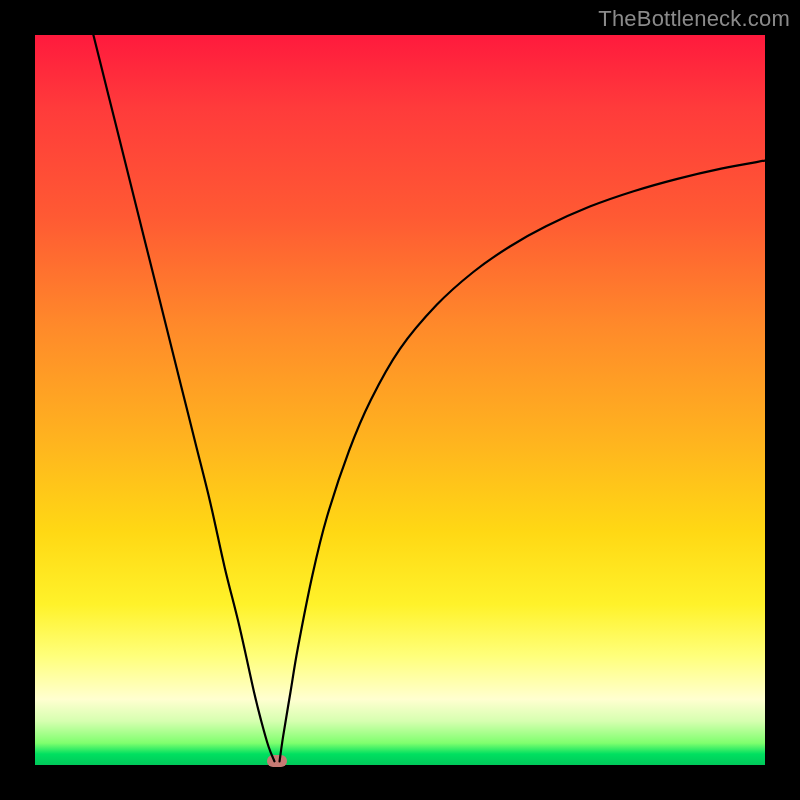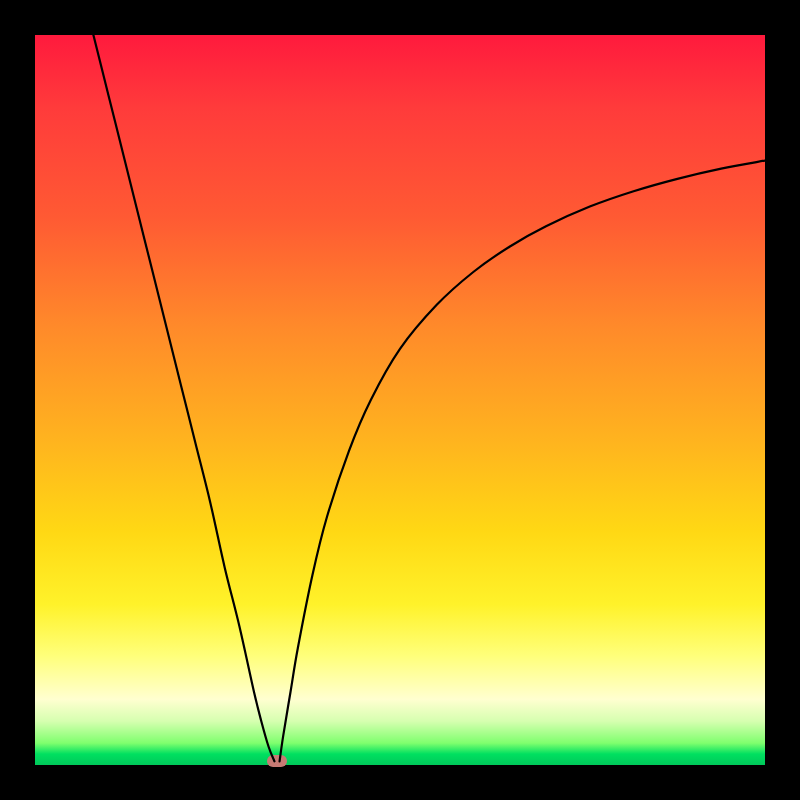--- a/index.html
+++ b/index.html
@@ -72,20 +72,21 @@
     fill: none;
     stroke: #000;
     stroke-width: 2.2;
     stroke-linecap: round;
   }
 </style>
 </head>
 <body>
 
 <div class="frame">
+  <div class="watermark">TheBottleneck.com</div>
   <div class="plot">
     <div class="marker" style="left: 231.63px; top: 719.62px;"></div>
     <svg class="curve" viewBox="0 0 730 730" preserveAspectRatio="none">
       <path d="M 58.40 0.00 C 60.83 9.73, 68.13 38.93, 73.00 58.40 C 77.87 77.87, 82.73 97.33, 87.60 116.80 C 92.47 136.27, 97.33 155.73, 102.20 175.20 C 107.07 194.67, 111.93 214.13, 116.80 233.60 C 121.67 253.07, 126.53 272.53, 131.40 292.00 C 136.27 311.47, 141.13 330.93, 146.00 350.40 C 150.87 369.87, 155.73 389.33, 160.60 408.80 C 165.47 428.27, 170.33 446.52, 175.20 467.20 C 180.07 487.88, 184.93 512.22, 189.80 532.90 C 194.67 553.58, 199.53 570.62, 204.40 591.30 C 209.27 611.98, 215.35 641.18, 219.00 657.00 C 222.65 672.82, 223.87 677.08, 226.30 686.20 C 228.73 695.33, 231.41 705.06, 233.60 711.75 C 235.79 718.44, 238.47 723.92, 239.44 726.35"></path>
       <path d="M 244.55 726.35 C 245.16 722.09, 246.38 712.36, 248.20 700.80 C 250.03 689.24, 253.07 671.60, 255.50 657.00 C 257.93 642.40, 259.15 632.67, 262.80 613.20 C 266.45 593.73, 272.53 562.10, 277.40 540.20 C 282.27 518.30, 285.92 502.48, 292.00 481.80 C 298.08 461.12, 306.60 435.57, 313.90 416.10 C 321.20 396.63, 327.28 382.03, 335.80 365.00 C 344.32 347.97, 354.05 329.72, 365.00 313.90 C 375.95 298.08, 389.33 282.88, 401.50 270.10 C 413.67 257.32, 425.83 246.98, 438.00 237.25 C 450.17 227.52, 462.33 219.37, 474.50 211.70 C 486.67 204.04, 497.62 197.95, 511.00 191.26 C 524.38 184.57, 540.20 177.39, 554.80 171.55 C 569.40 165.71, 584.00 160.84, 598.60 156.22 C 613.20 151.60, 627.80 147.58, 642.40 143.81 C 657.00 140.04, 671.60 136.63, 686.20 133.59 C 700.80 130.55, 722.70 126.90, 730.00 125.56"></path>
     </svg>
   </div>
 </div>
 
 </body></html>

